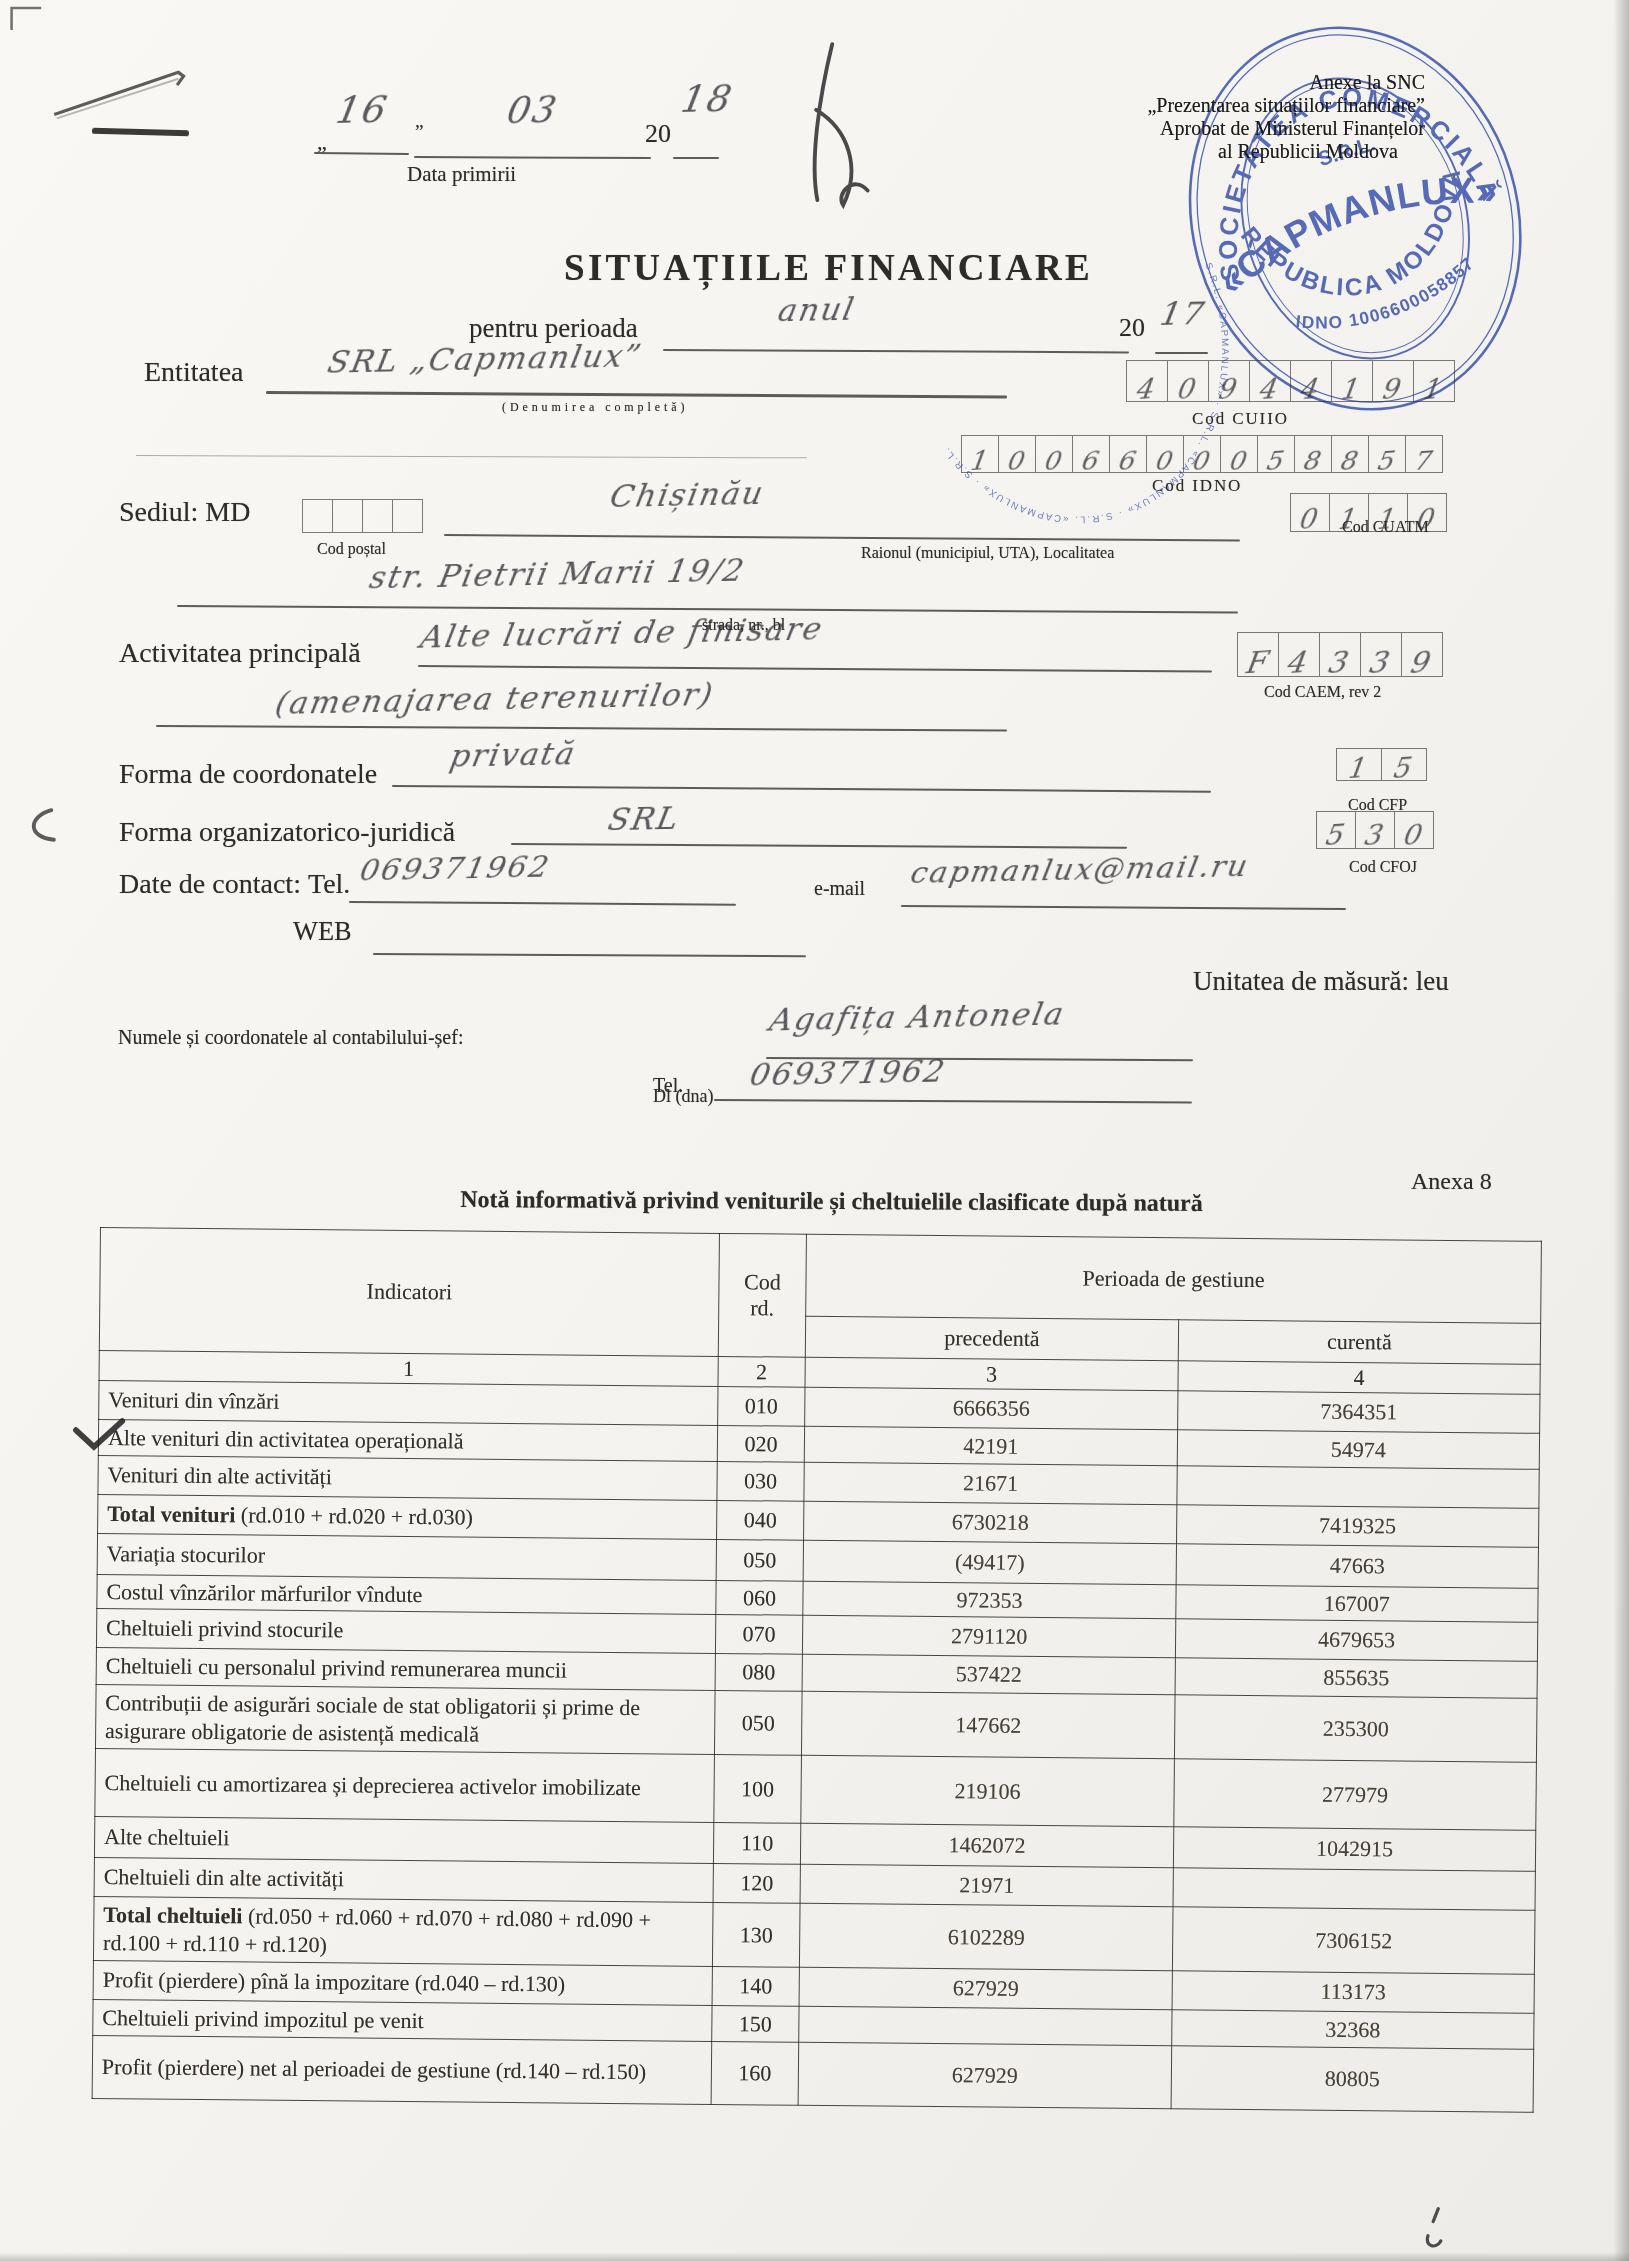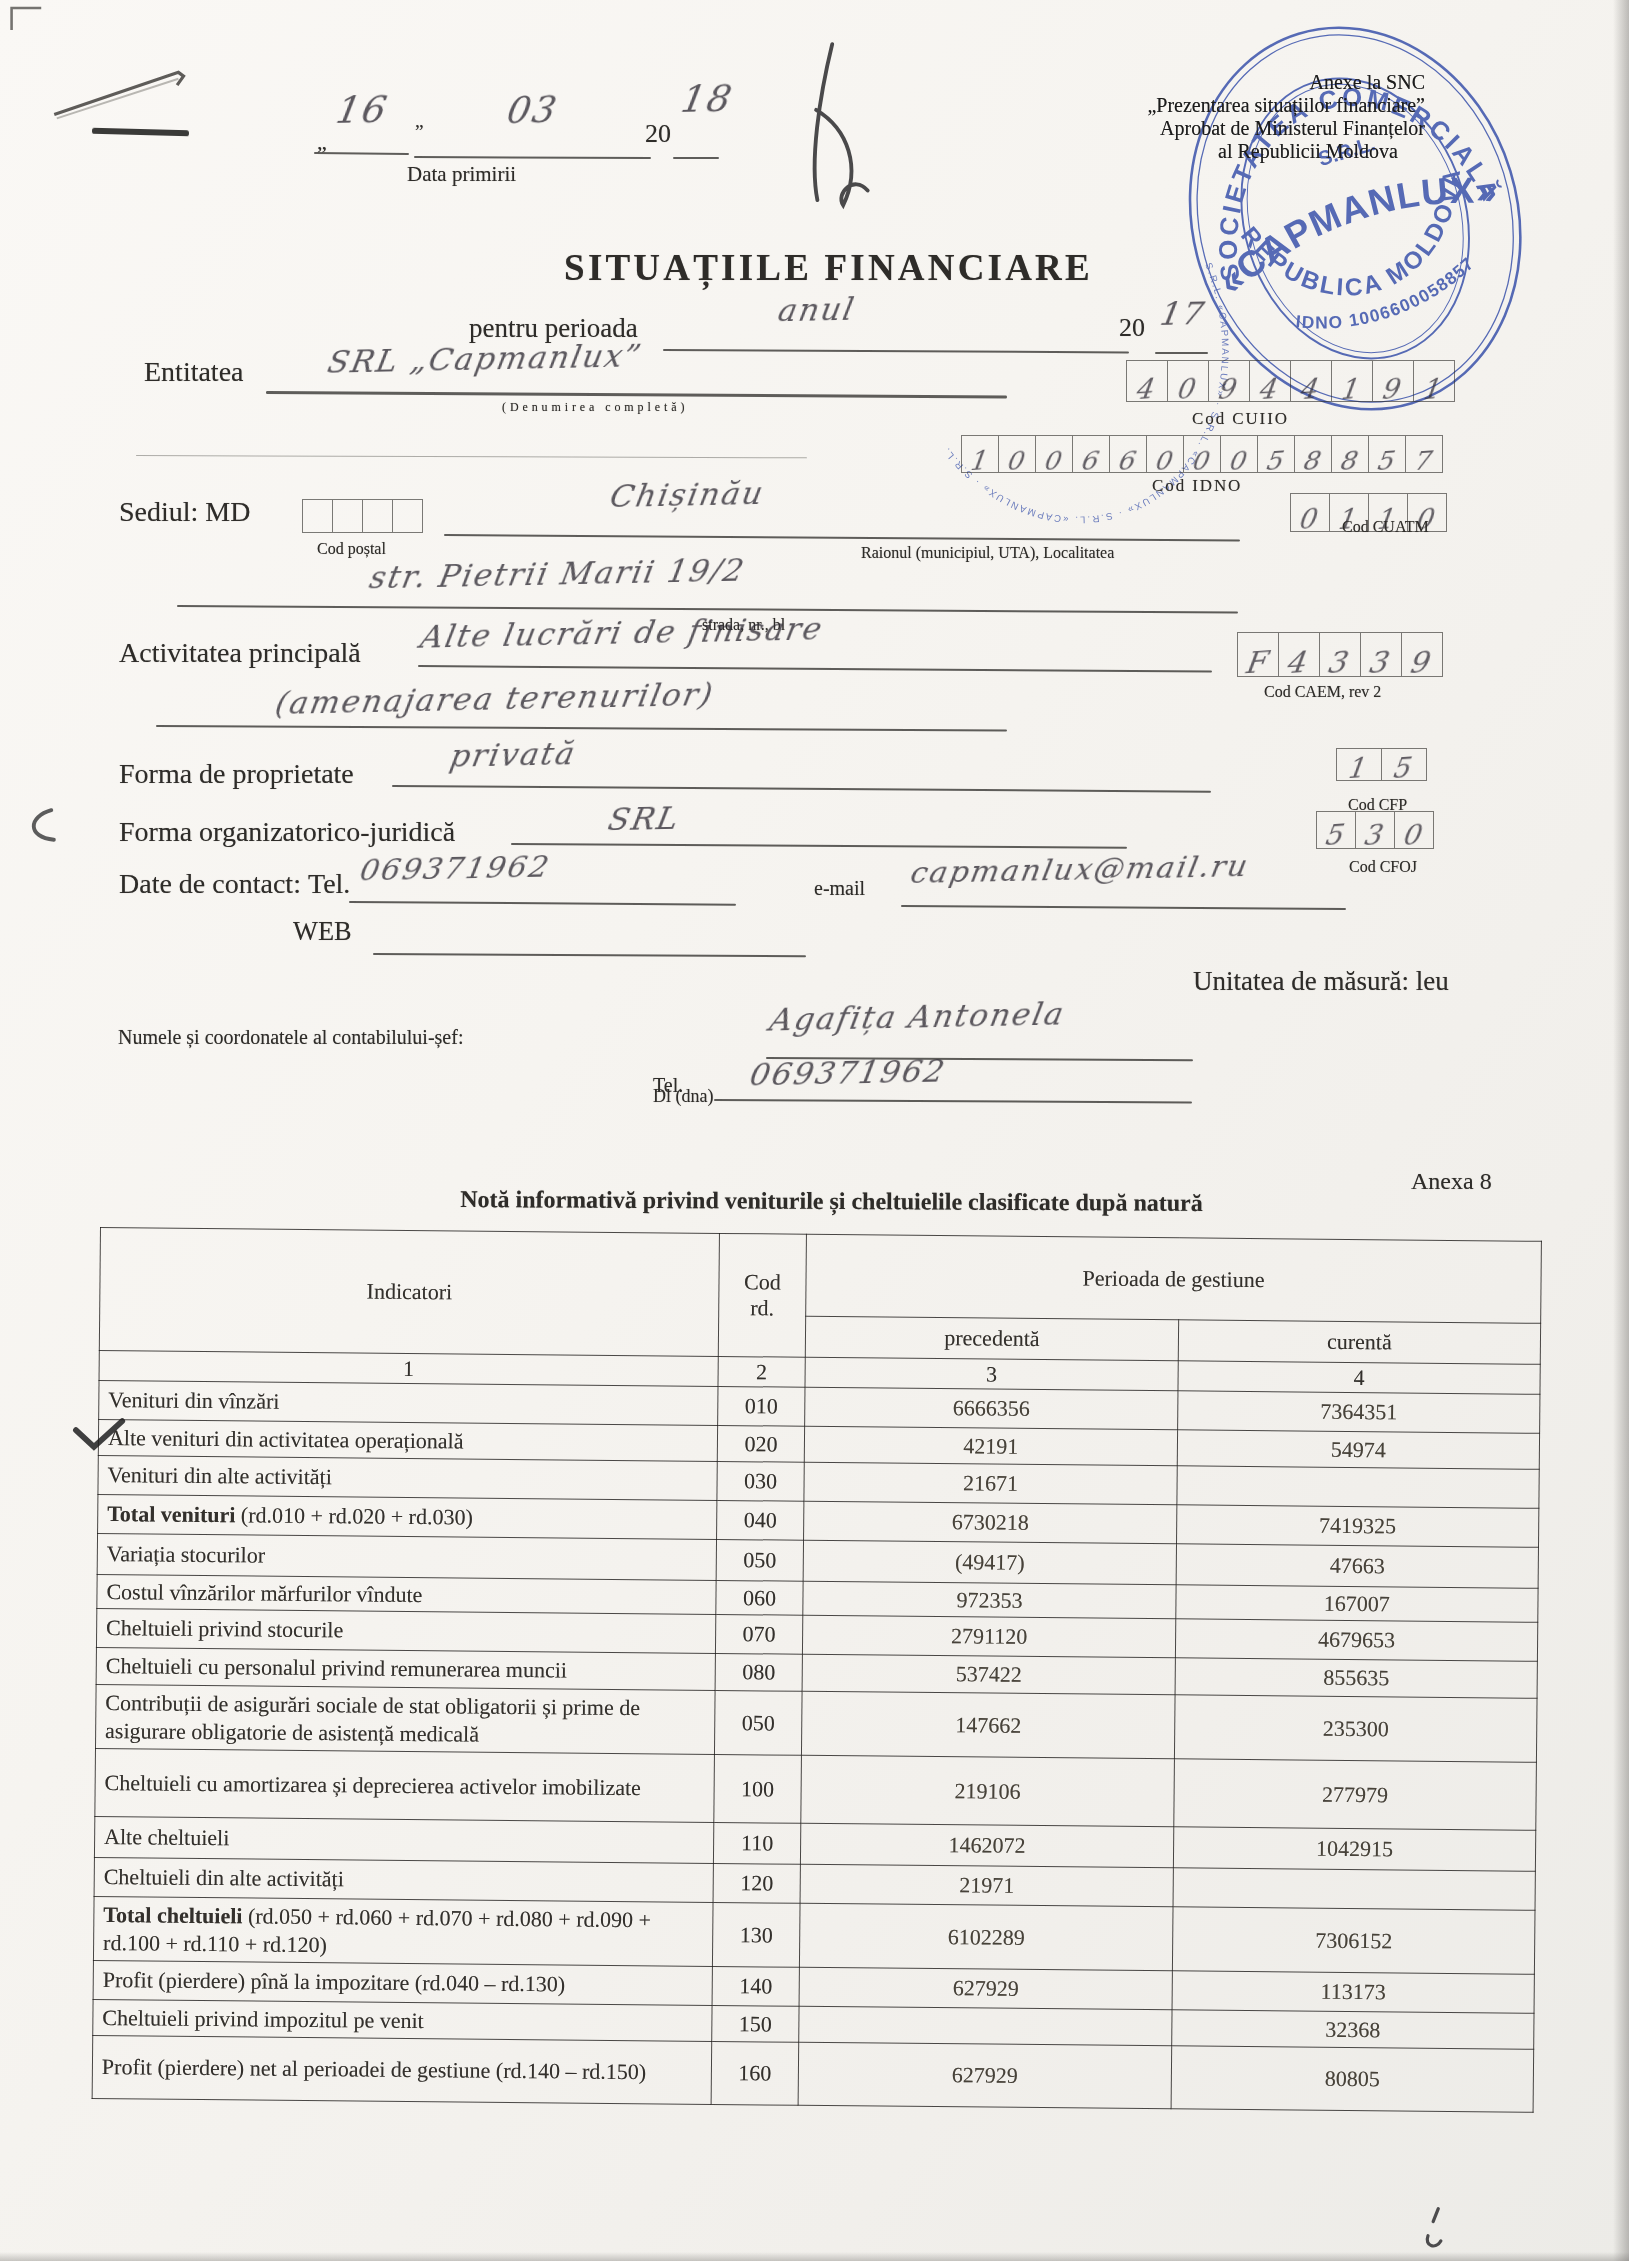--- a/index.html
+++ b/index.html
@@ -259,21 +259,21 @@
       <span class="digit" style="font-size: 30px;">3</span>
     </span>
     <span class="cell" style="width: 40px; height: 43px;">
       <span class="digit" style="font-size: 30px;">9</span>
     </span>
   </div>
 <span class="abs lbl" style="left:1264px;top:683px;font-size:16px">Cod CAEM, rev 2</span>
 <span class="abs hw" style="left:277px;top:680px;font-size:31px">(amenajarea terenurilor)</span>
 <div class="uline" style="left:156px;top:725px;width:851px;transform:rotate(.3deg)"></div>
 
-<span class="abs lbl" style="left:119px;top:758px;font-size:28px">Forma de proprietate</span>
+<span class="abs lbl" style="left:119px;top:758px;font-size:28px">Forma de coordonatele</span>
 <span class="abs hw" style="left:451px;top:736px;font-size:31px">privată</span>
 <div class="uline" style="left:392px;top:785px;width:819px;transform:rotate(.4deg)"></div>
 <div class="cells" style="left:1336px;top:748px">
     <span class="cell" style="width: 44px; height: 31px;">
       <span class="digit" style="font-size: 27px;">1</span>
     </span>
     <span class="cell" style="width: 44px; height: 31px;">
       <span class="digit" style="font-size: 27px;">5</span>
     </span>
   </div>

